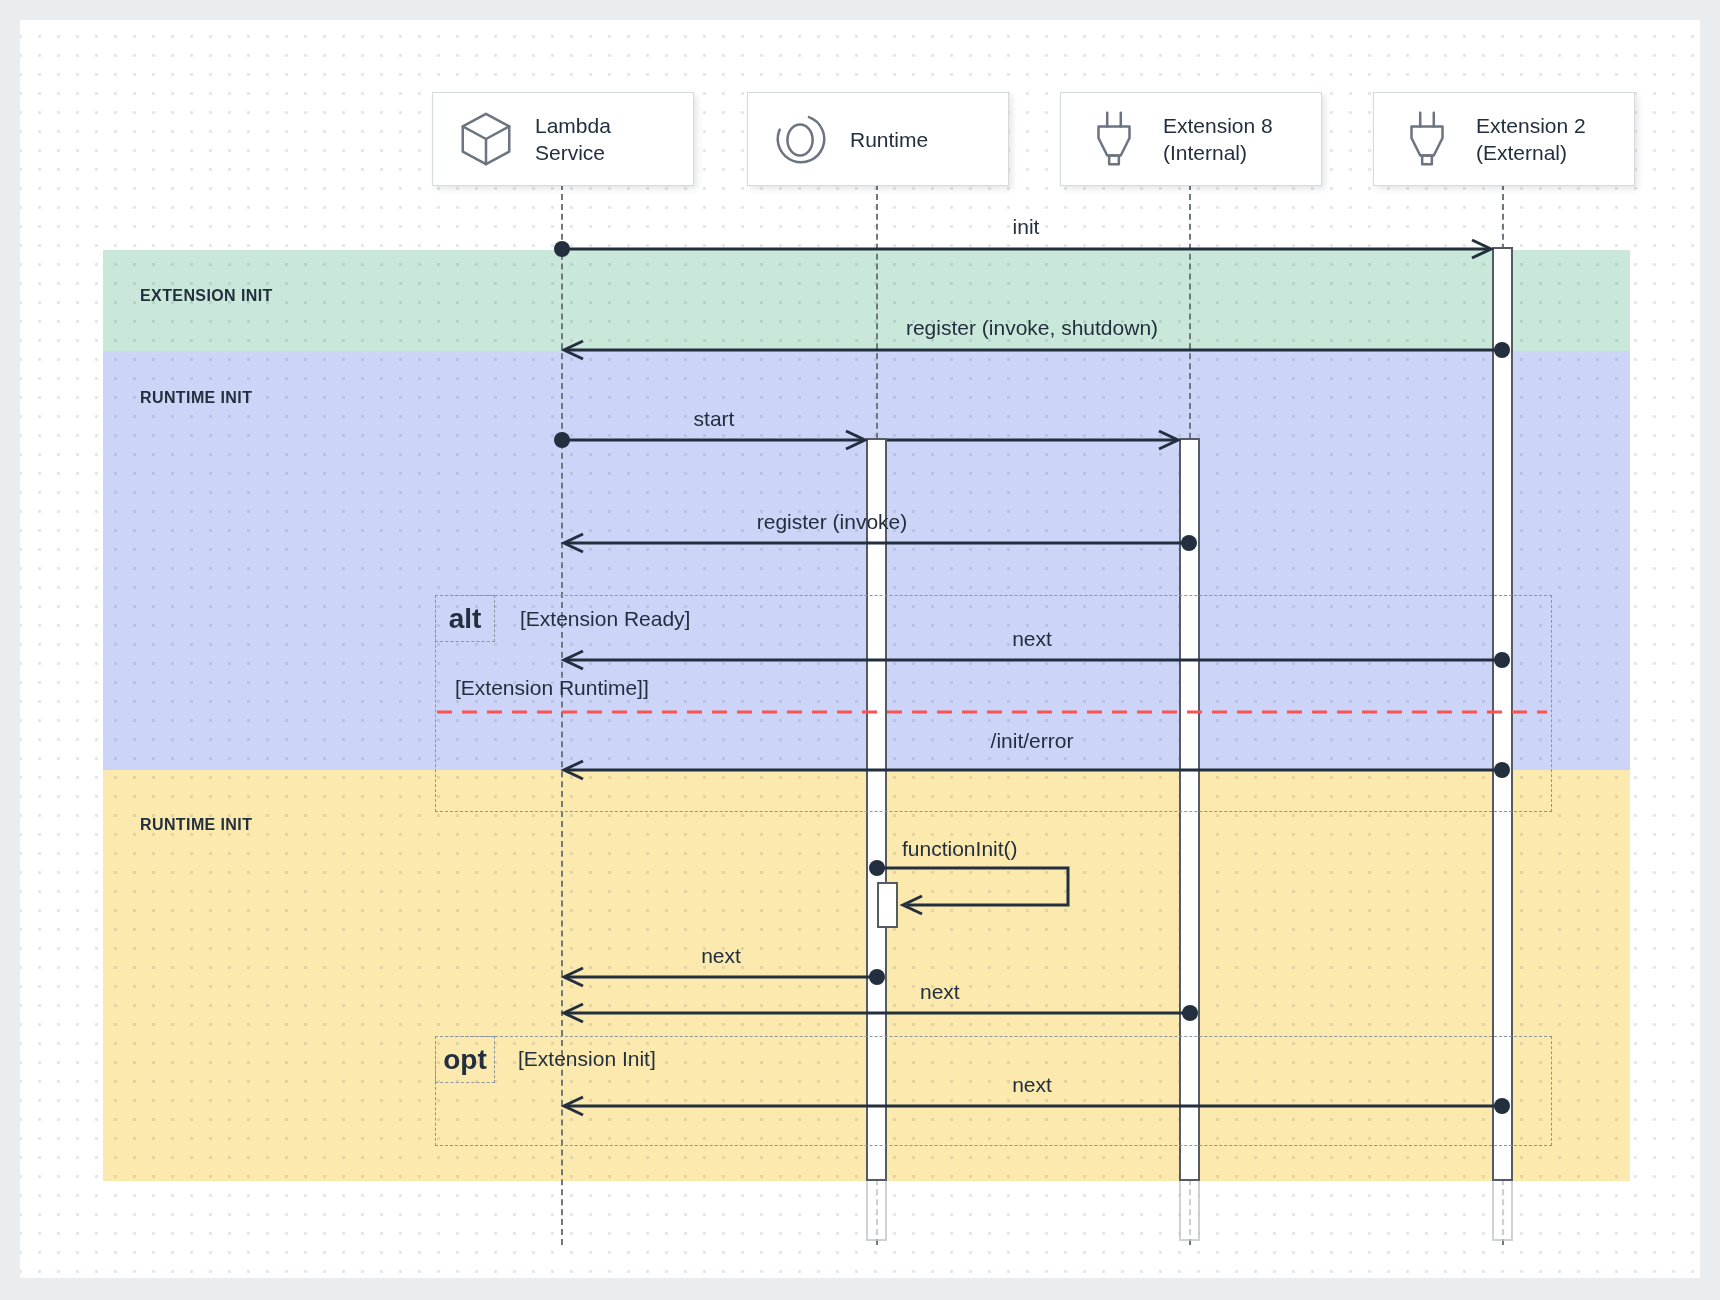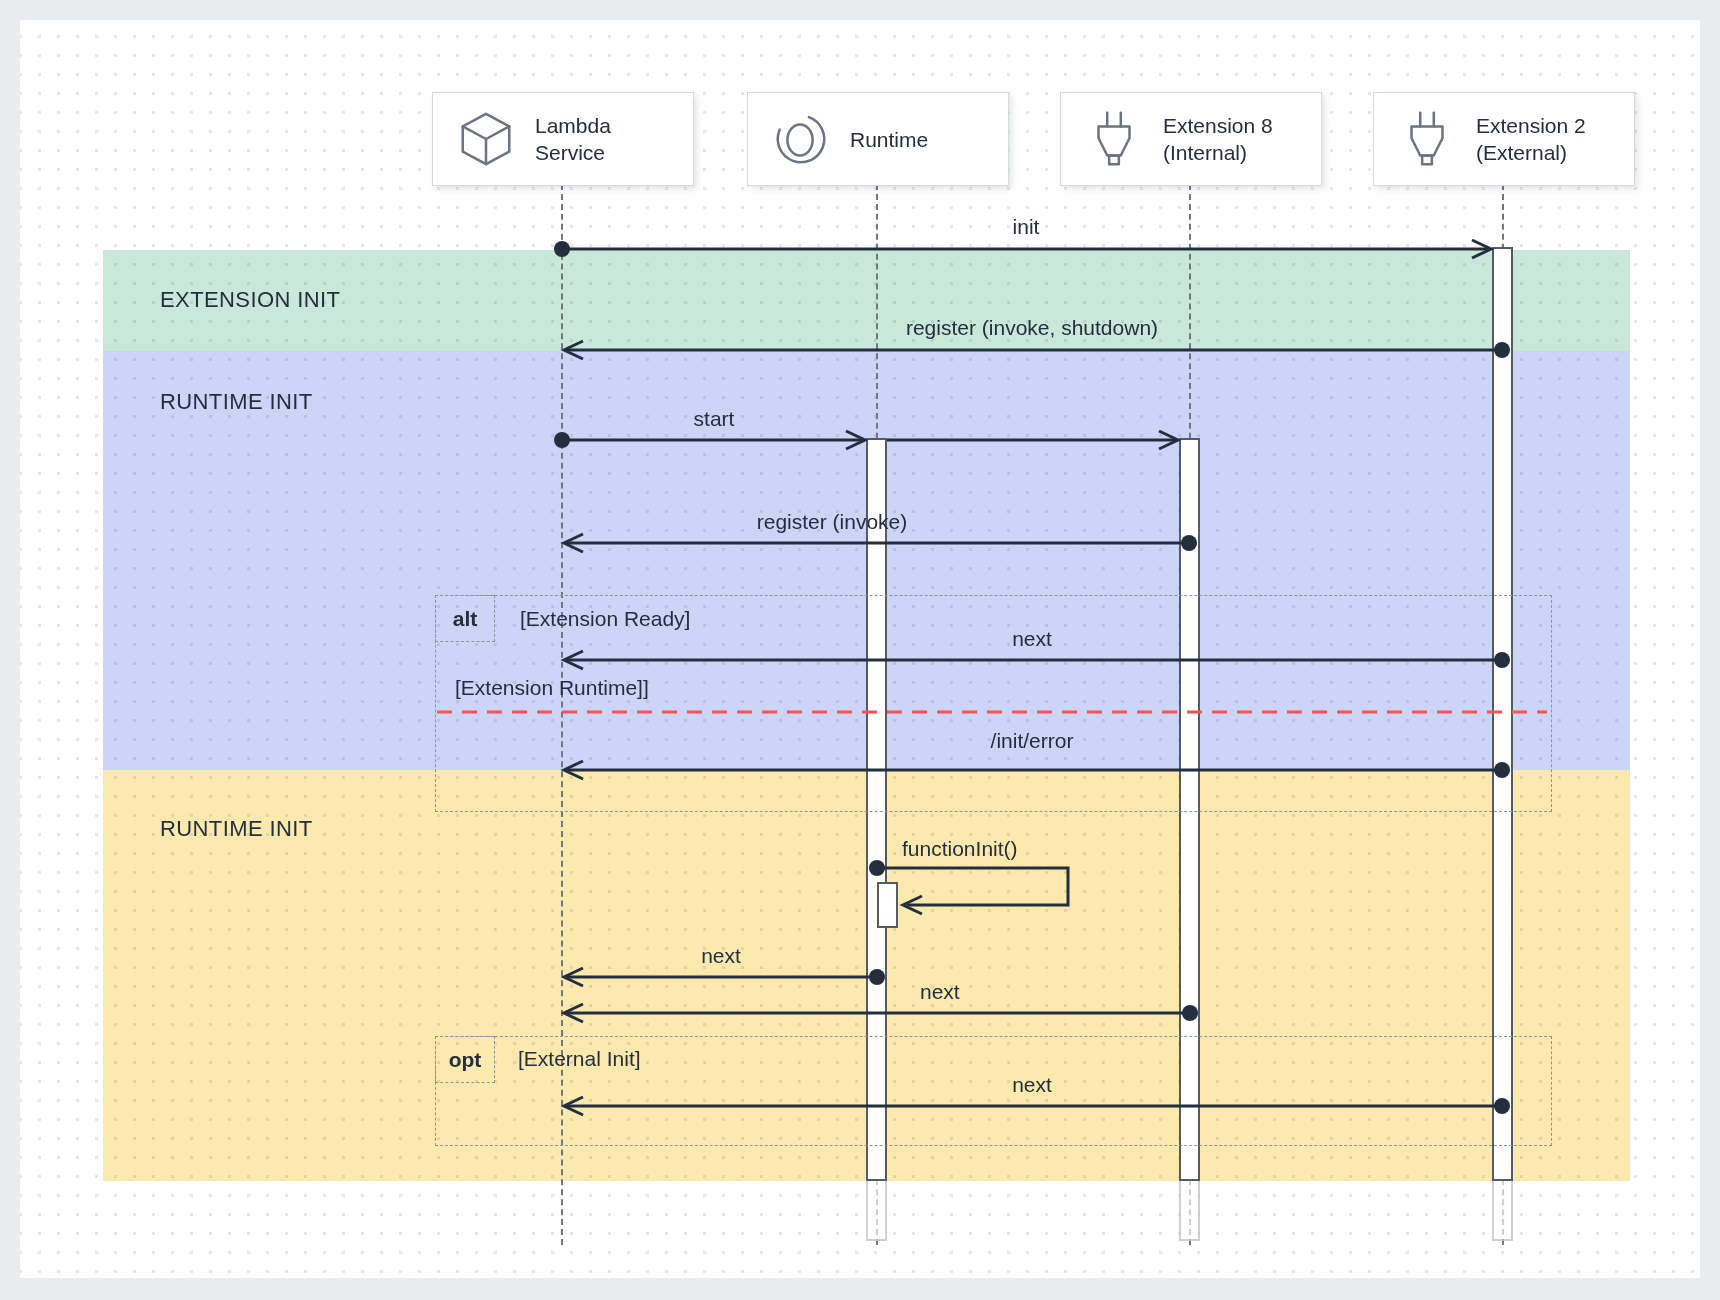--- a/index.html
+++ b/index.html
@@ -18,42 +18,42 @@
     position:absolute;left:20px;top:20px;width:1680px;height:1258px;
     background-image:radial-gradient(circle, rgba(60,70,90,0.13) 1.6px, transparent 1.9px);
     background-size:19px 19px;background-position:10px 7px;
     z-index:2;pointer-events:none;
   }
   .band{position:absolute;left:103px;width:1527px;z-index:1;}
   .band-green{top:250px;height:101px;background:#c9e8da;}
   .band-blue{top:351px;height:419px;background:#ccd4f7;}
   .band-yellow{top:770px;height:411px;background:#fbe9ae;}
   .phase-label{
-    position:absolute;left:160px;z-index:7;
-    font-size:22px;font-weight:400;letter-spacing:.4px;white-space:nowrap;
+    position:absolute;left:140px;z-index:7;
+    font-size:16px;font-weight:700;letter-spacing:.4px;white-space:nowrap;
   }
   .lifeline{
     position:absolute;top:184px;height:1061px;width:0;
     border-left:2px dashed #6f777f;z-index:3;
   }
   .bar{
     position:absolute;width:17px;background:#ffffff;
     border:2px solid #545b64;z-index:4;
   }
   .bar-ghost{
     position:absolute;width:17px;top:1181px;height:58px;
     background:rgba(255,255,255,.65);border:2px solid rgba(84,91,100,.28);
     border-top:none;z-index:4;
   }
   .frame{
     position:absolute;border:1.5px dashed #8c959c;z-index:5;background:transparent;
   }
   .frame-operator{
     position:absolute;width:58px;height:45px;border:1.5px dashed #8c959c;
-    font-size:21px;font-weight:700;display:flex;align-items:center;justify-content:center;
+    font-size:28px;font-weight:700;display:flex;align-items:center;justify-content:center;
     z-index:6;
   }
   .lbl{
     position:absolute;font-size:21px;white-space:nowrap;z-index:7;line-height:26px;
   }
   .lbl.center{transform:translateX(-50%);}
   .actor{
     position:absolute;top:92px;width:260px;height:92px;background:#ffffff;
     border:1px solid #d5dbdb;box-shadow:3px 3px 6px rgba(35,47,62,.12);
     display:flex;align-items:center;z-index:8;
@@ -166,21 +166,21 @@
 <div class="lbl center" style="left:832px;top:509px">register (invoke)</div>
 <div class="lbl center" style="left:1032px;top:626px">next</div>
 <div class="lbl center" style="left:1032px;top:728px">/init/error</div>
 <div class="lbl" style="left:902px;top:836px">functionInit()</div>
 <div class="lbl center" style="left:721px;top:943px">next</div>
 <div class="lbl" style="left:920px;top:979px">next</div>
 <div class="lbl center" style="left:1032px;top:1072px">next</div>
 
 <div class="lbl" style="left:520px;top:606px">[Extension Ready]</div>
 <div class="lbl" style="left:455px;top:675px">[Extension Runtime]]</div>
-<div class="lbl" style="left:518px;top:1046px">[External Init]</div>
+<div class="lbl" style="left:518px;top:1046px">[Extension Init]</div>
 
 <div class="actor" style="left:432px">
   <svg class="actor-icon" viewBox="0 0 64 64">
     <path class="icon-stroke" d="M32 6 L56 19 L56 45 L32 58 L8 45 L8 19 Z"></path>
     <path class="icon-stroke" d="M8 19 L32 32 L56 19"></path>
     <path class="icon-stroke" d="M32 32 L32 58"></path>
   </svg>
   <div class="actor-label">
     <span class="actor-line">Lambda</span>
     <span class="actor-line">Service</span>

